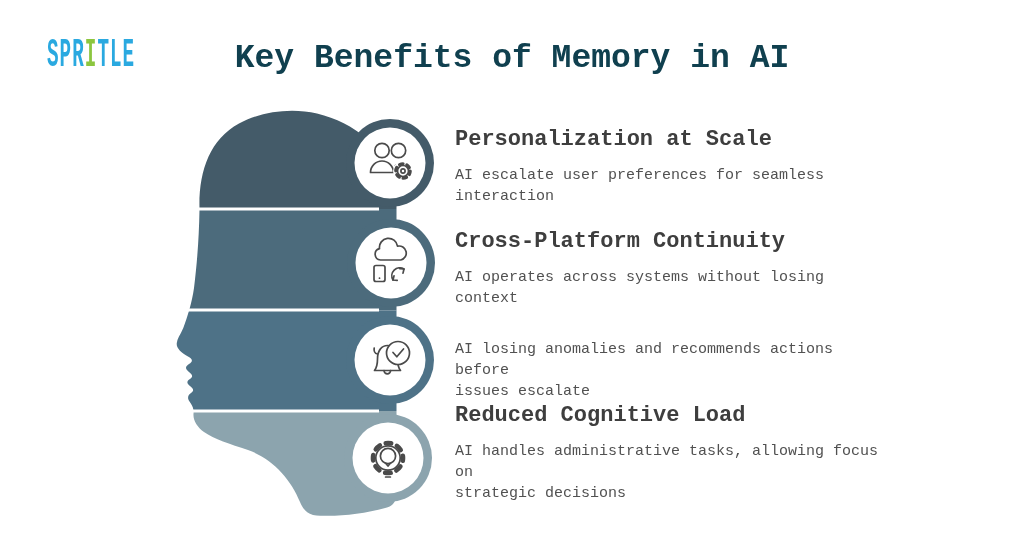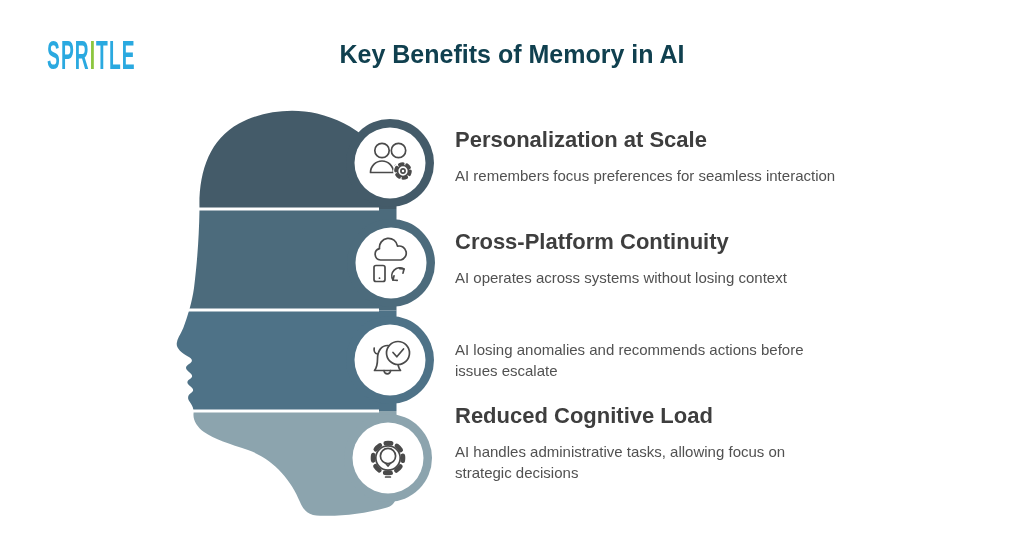--- a/index.html
+++ b/index.html
@@ -1,33 +1,33 @@
 <!DOCTYPE html>
 <html><head>
 <meta charset="utf-8">
 <style>
   html,body{margin:0;padding:0;background:#ffffff;}
   .canvas{
     position:relative;
     width:900px;height:538px;
     background:#ffffff;
     overflow:hidden;
-    font-family:Liberation Sans, sans-serif;
+    font-family:Liberation Mono, monospace;
   }
   .logo{
     position:absolute;left:47px;top:33px;
     font-size:37px;font-weight:700;letter-spacing:2px;
     transform:scaleX(0.52) scaleY(1.08);
     transform-origin:left top;
     white-space:nowrap;
   }
   .main-title{
     position:absolute;left:0;top:40px;width:1024px;margin:0;
     text-align:center;
-    font-size:25px;font-weight:700;
+    font-size:33px;font-weight:700;
   }
   .head-svg{position:absolute;left:0;top:0;width:1024px;height:538px;}
   .benefit-row{position:absolute;left:455px;width:430px;}
   .benefit-title{
     font-size:22px;font-weight:700;color:#3e3e3e;line-height:24px;
   }
   .benefit-desc{
     margin-top:13px;
     font-size:15px;color:#515151;line-height:21px;
     white-space:pre-line;
@@ -145,21 +145,21 @@
       <circle cx="0" cy="0" r="12.2"></circle>
       <circle cx="0" cy="-2" r="7.6"></circle>
       <path d="M -2.4 5.2 L 0 8 L 2.4 5.2"></path>
       <path d="M -4 15.6 L 4 15.6"></path>
       <path d="M -2.4 19 L 2.4 19"></path>
     </g>
   </svg>
 
   <div class="benefit-row" style="top:128px">
     <div class="benefit-title">Personalization at Scale</div>
-    <div class="benefit-desc">AI remembers focus preferences for seamless interaction</div>
+    <div class="benefit-desc">AI escalate user preferences for seamless interaction</div>
   </div>
 
   <div class="benefit-row" style="top:230px">
     <div class="benefit-title">Cross-Platform Continuity</div>
     <div class="benefit-desc">AI operates across systems without losing context</div>
   </div>
 
   <div class="benefit-row" style="top:326px">
     <div class="benefit-desc">AI losing anomalies and recommends actions before
 issues escalate</div>

